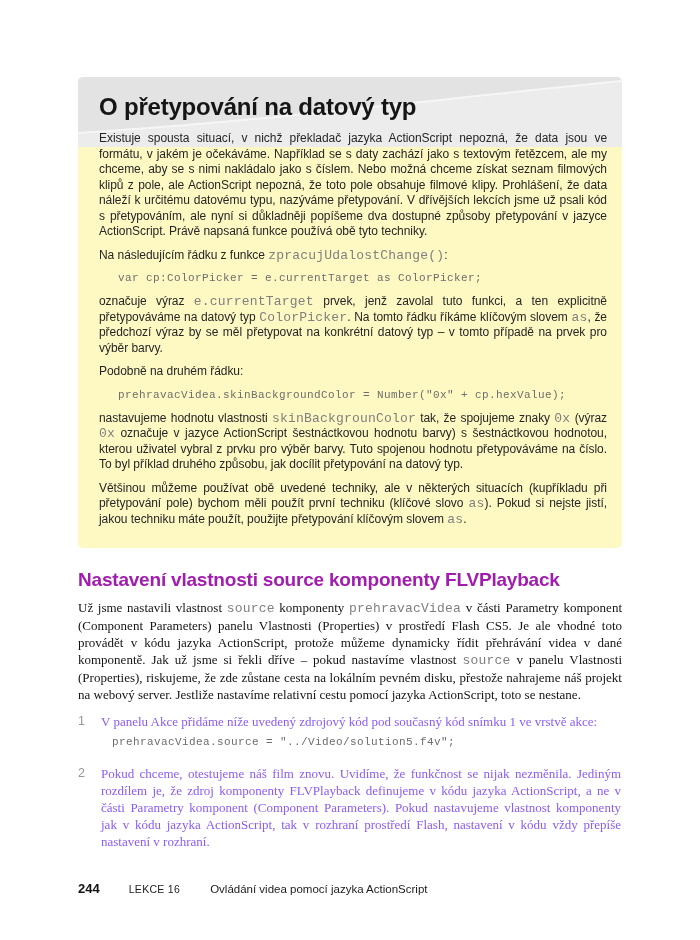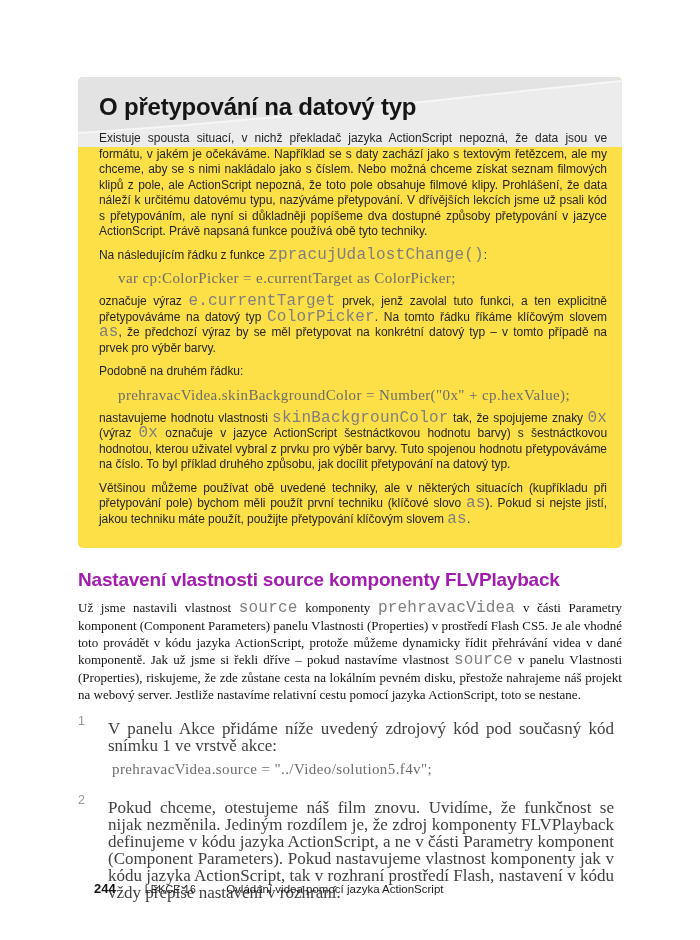--- a/index.html
+++ b/index.html
@@ -3,66 +3,66 @@
 <meta charset="utf-8">
 <style>
   html,body{margin:0;padding:0;background:#ffffff;}
   .page{
     position:relative;width:700px;height:940px;background:#ffffff;
     overflow:hidden;font-family:"Liberation Sans",sans-serif;color:#1f1f1f;
   }
   
   .info-box{
     position:relative;margin:77px 0 0 78px;width:544px;box-sizing:border-box;
-    background:#fde047;border-radius:5px;overflow:hidden;
+    background:#fef9c3;border-radius:5px;overflow:hidden;
     padding:10px 15px 13px 21px;
   }
   .box-deco{position:absolute;top:0;left:0;width:544px;height:70px;display:block;}
   .info-box h1{
     position:relative;margin:6px 0 10px 0;font-size:24px;line-height:28px;
     font-weight:700;letter-spacing:-0.2px;color:#151515;
   }
   .box-p{
     position:relative;margin:8px 0;font-size:12px;line-height:15.5px;
     text-align:justify;letter-spacing:-0.05px;color:#262626;
   }
   pre.code{
-    margin:5px 0 5px 19px;font-family:Liberation Serif, serif;
-    font-size:15px;line-height:15px;letter-spacing:0.4px;color:#6d6d6d;
+    margin:5px 0 5px 19px;font-family:Liberation Mono, monospace;
+    font-size:11px;line-height:15px;letter-spacing:0.4px;color:#6d6d6d;
     white-space:pre;position:relative;
   }
   .seg-code{
-    font-family:"Liberation Mono",monospace;font-size:16px;
+    font-family:"Liberation Mono",monospace;font-size:13px;
     letter-spacing:0.2px;color:#7f7f7f;
   }
   .seg-i{}
   
   .section-title{
     margin:20px 0 8px 78px;width:544px;font-size:19px;line-height:23px;
     font-weight:700;letter-spacing:-0.2px;color:#a21caf;
   }
   .serif-p{
     margin:0 8px 0 78px;width:544px;font-family:"Liberation Serif",serif;
     font-size:13px;line-height:17px;text-align:justify;color:#141414;
   }
   .steps{margin:9px 0 0 78px;width:544px;}
   .step{display:flex;margin-top:9px;}
   .step-num{
     flex:0 0 22px;width:22px;font-size:12.5px;line-height:16px;
     color:#979797;padding-top:1px;font-family:"Liberation Sans",sans-serif;
   }
   .step-body{flex:1;min-width:0;}
   .step-text{
-    margin:8px;font-family:"Liberation Serif",serif;font-size:17px;
-    line-height:17px;text-align:justify;color:#404040;
+    margin:1px;font-family:"Liberation Serif",serif;font-size:13px;
+    line-height:17px;text-align:justify;color:#8b5cf6;
   }
   .step-body pre.code{margin-left:12px;}
   
   .footer{
-    position:absolute;left:94px;top:881px;display:flex;align-items:baseline;
+    position:absolute;left:78px;top:881px;display:flex;align-items:baseline;
   }
   .page-num{font-size:13px;font-weight:700;color:#121212;}
   .lesson-label{font-size:10.5px;letter-spacing:0.3px;margin-left:29px;color:#1c1c1c;}
   .chapter-title{font-size:11.5px;margin-left:30px;color:#1c1c1c;}
 </style>
 </head>
 <body>
 
 <div class="page">
 

